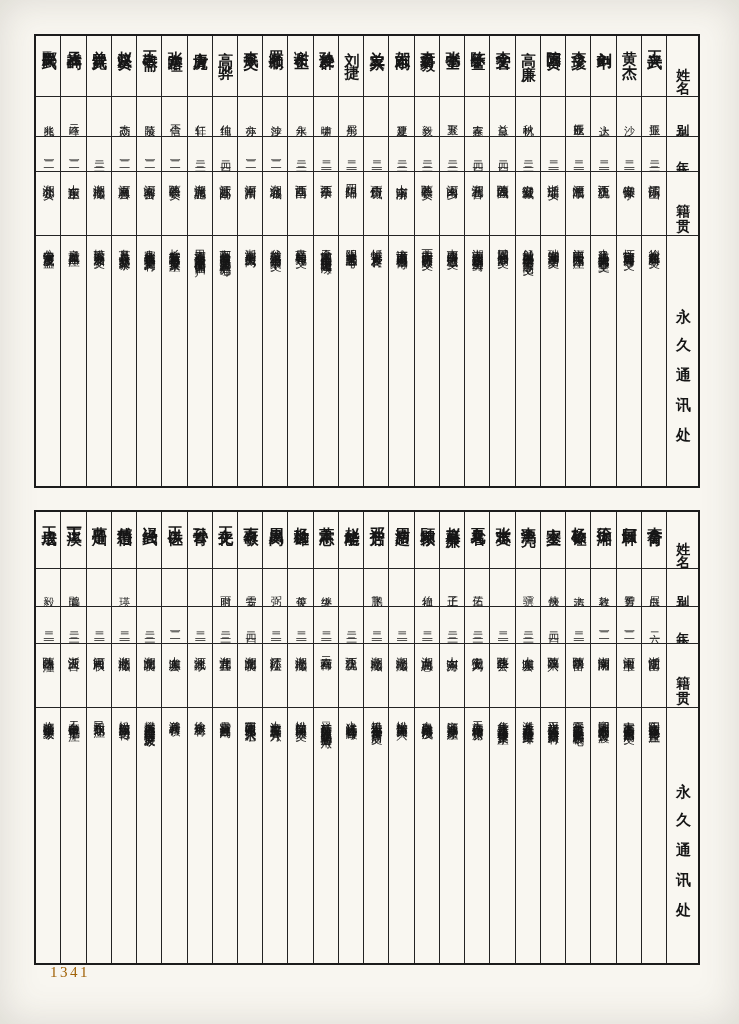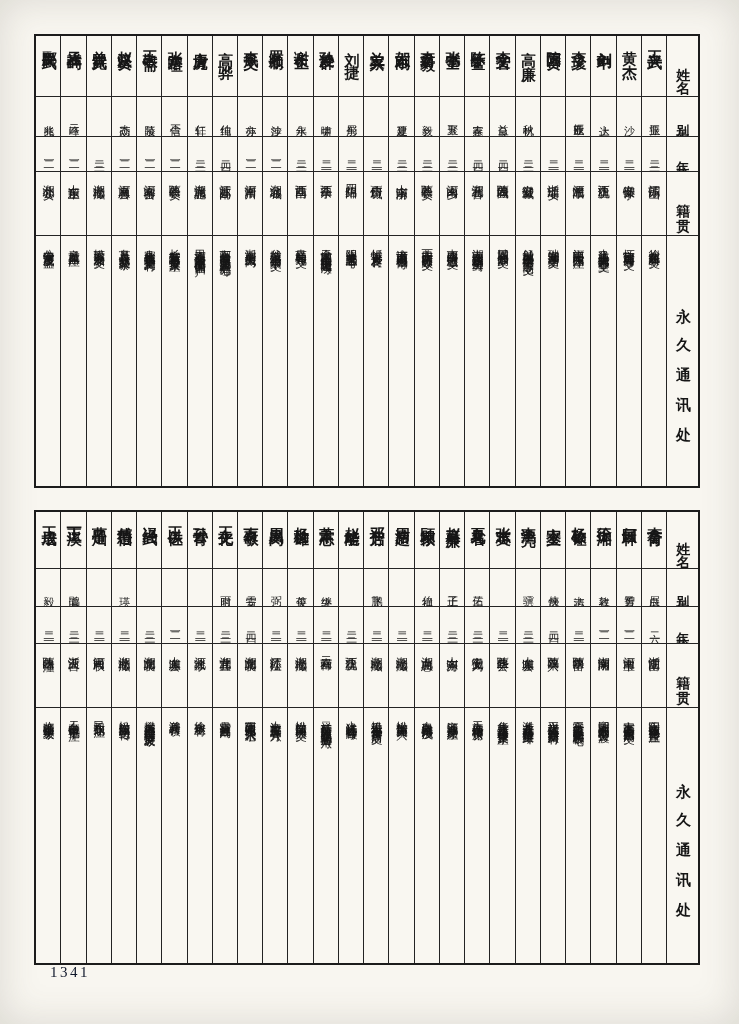--- a/index.html
+++ b/index.html
@@ -72,21 +72,21 @@
   
   .h-two{font-size:14px;font-weight:bold;letter-spacing:13px;align-self:center;margin-top:8px;}
   .h-two-s{font-size:13px;font-weight:bold;letter-spacing:5px;align-self:center;margin-top:4px;}
   .h-native{font-size:14px;font-weight:bold;letter-spacing:15px;align-self:center;margin-top:9px;}
   .h-addr{font-size:15px;font-weight:bold;letter-spacing:30px;align-self:center;margin-top:18px;}
   .page-number{
     position:absolute;
     left:50px;top:964px;
     font-size:15px;
     letter-spacing:2.5px;
-    color:#0f172a;
+    color:#a16207;
   }
 </style>
 </head>
 <body>
 
 <div class="page">
   <div class="sheet">
 
     <div class="rtable t1" id="table-0">
       <div class="col hcol">

